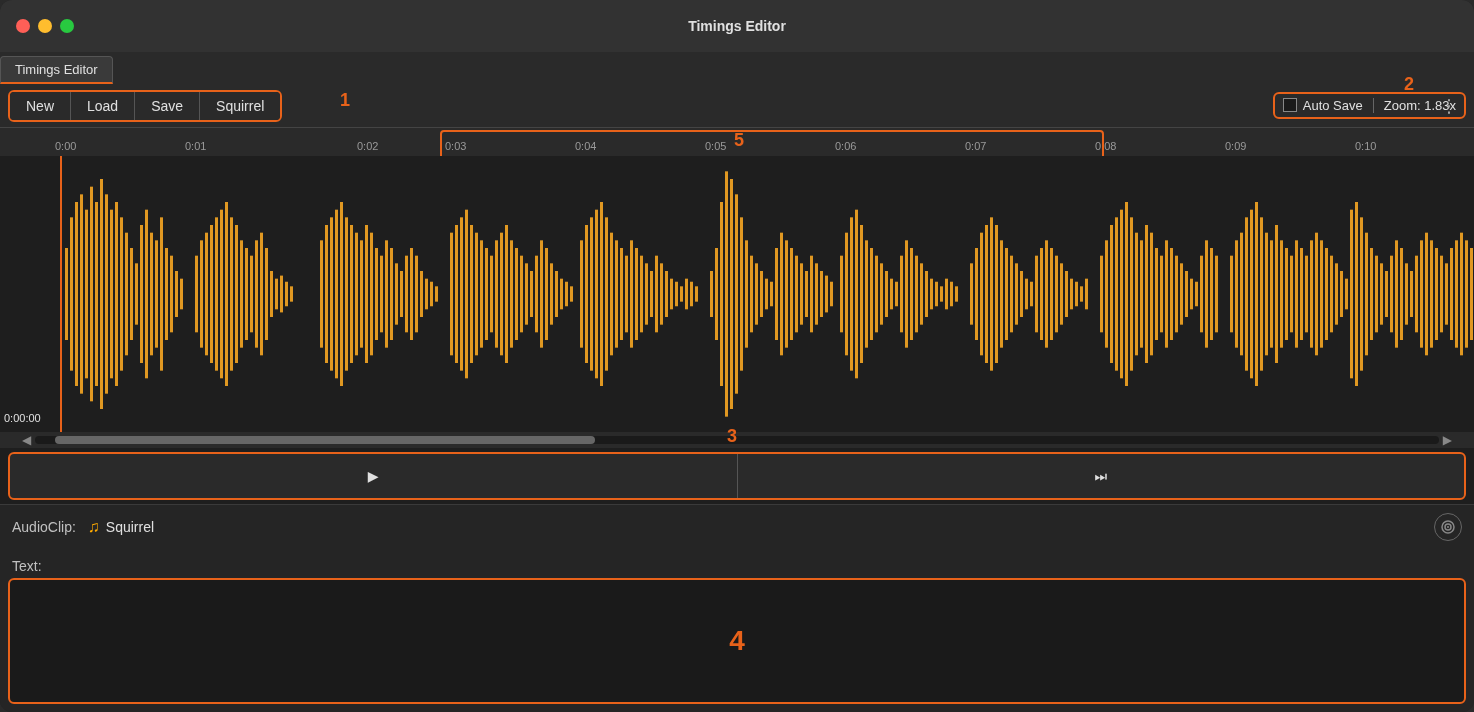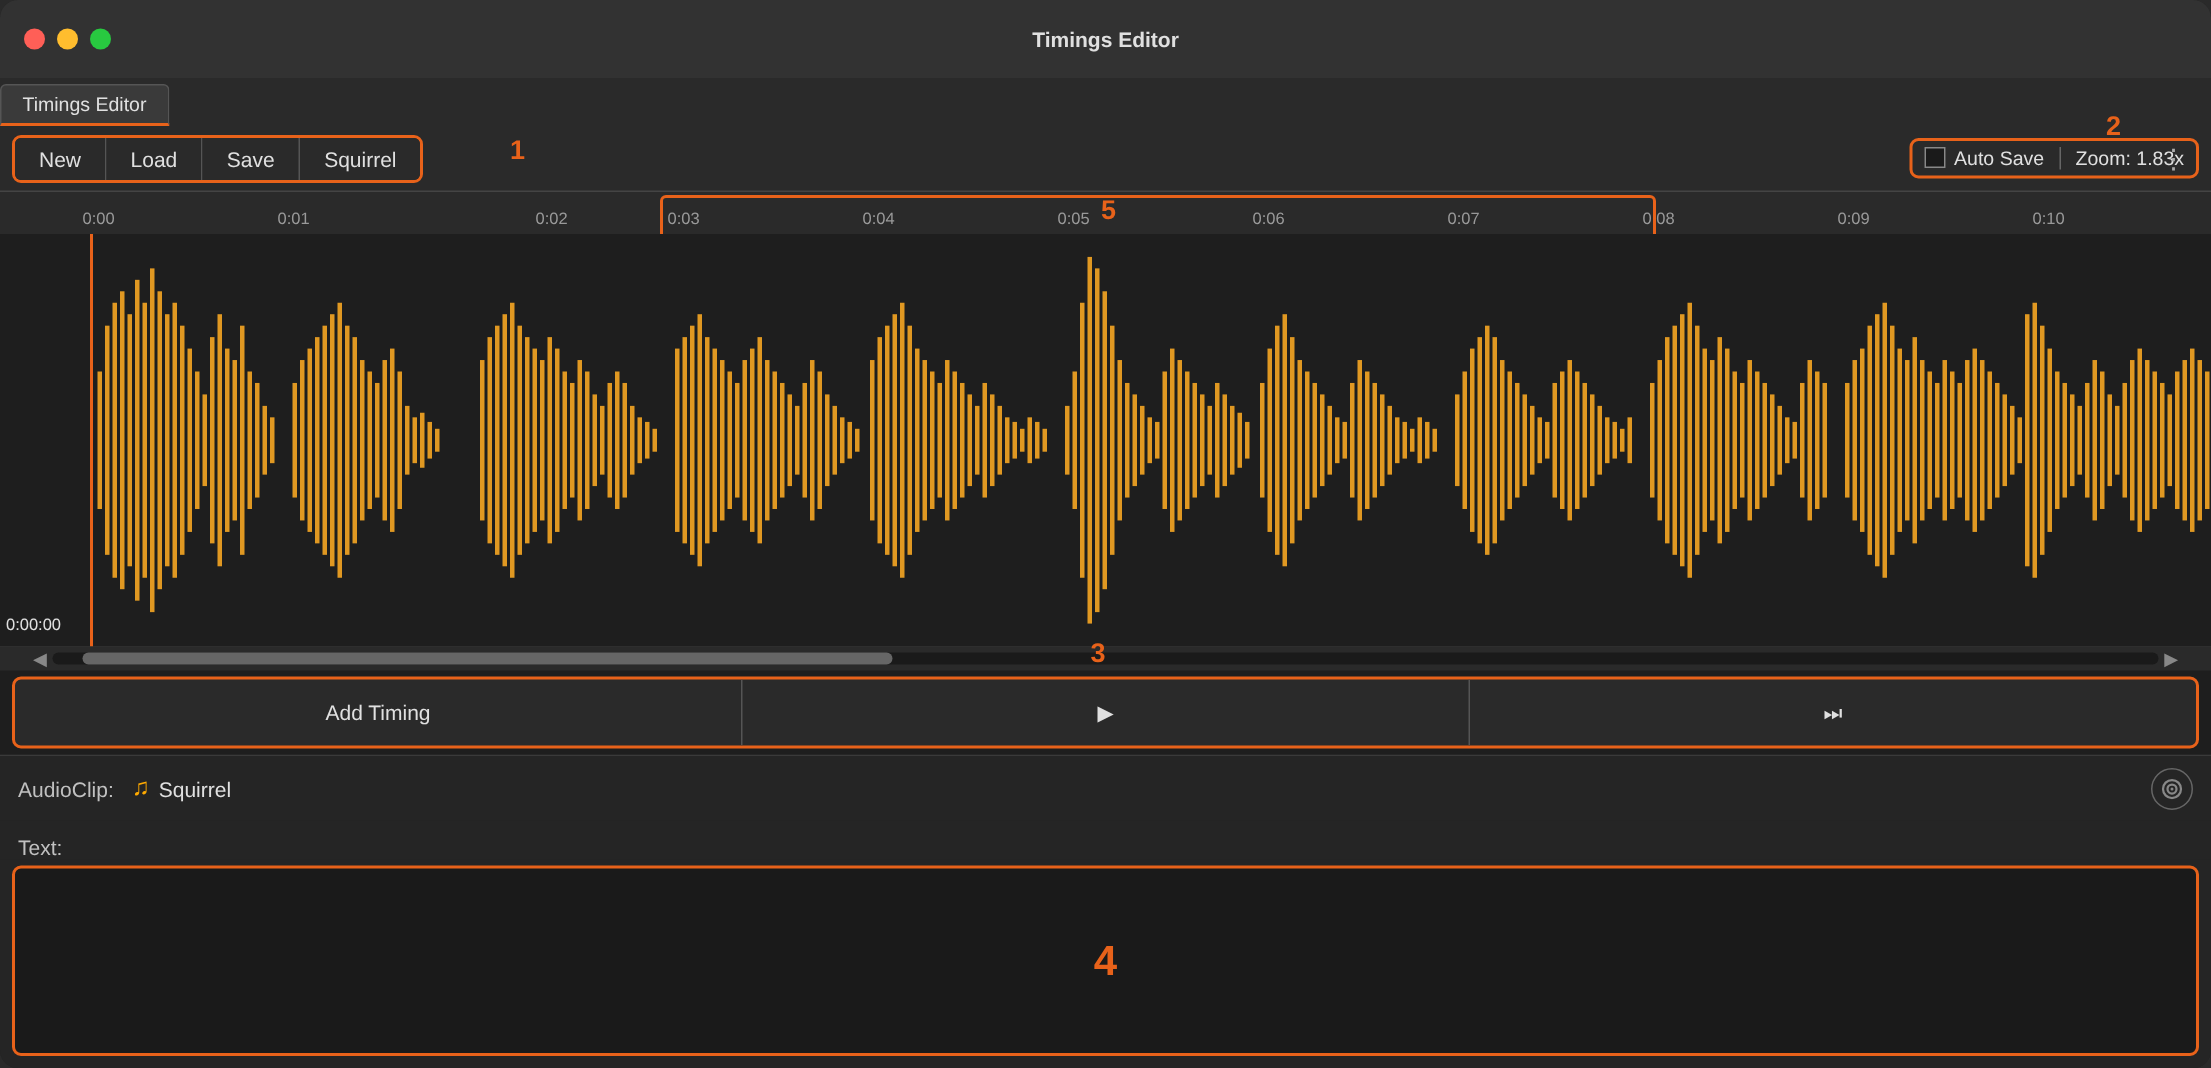--- a/index.html
+++ b/index.html
@@ -223,21 +223,21 @@
       border: 2px solid #e8621a;
       border-radius: 4px;
       pointer-events: none;
     }
 
     
     .waveform-canvas {
       flex: 1;
       position: relative;
       overflow: hidden;
-      background: #404040;
+      background: #6d28d9;
     }
 
     .playhead {
       position: absolute;
       top: 0;
       bottom: 0;
       width: 2px;
       background: #e8621a;
       left: 60px;
       z-index: 10;
@@ -771,21 +771,20 @@
       <span class="scroll-arrow">◀</span>
       <div class="scrollbar-track">
         <div class="scrollbar-thumb"></div>
       </div>
       <span class="scroll-arrow">▶</span>
     </div>
 
     <div style="position:relative;">
       <span class="transport-annotation-3">3</span>
       <div class="transport-bar">
-        <button class="transport-btn">Add Timing</button>
         <button class="transport-btn">▶</button>
         <button class="transport-btn">⏭</button>
       </div>
     </div>
 
   </div>
 
   <div class="bottom-section">
 
     <div class="audioclip-row">

